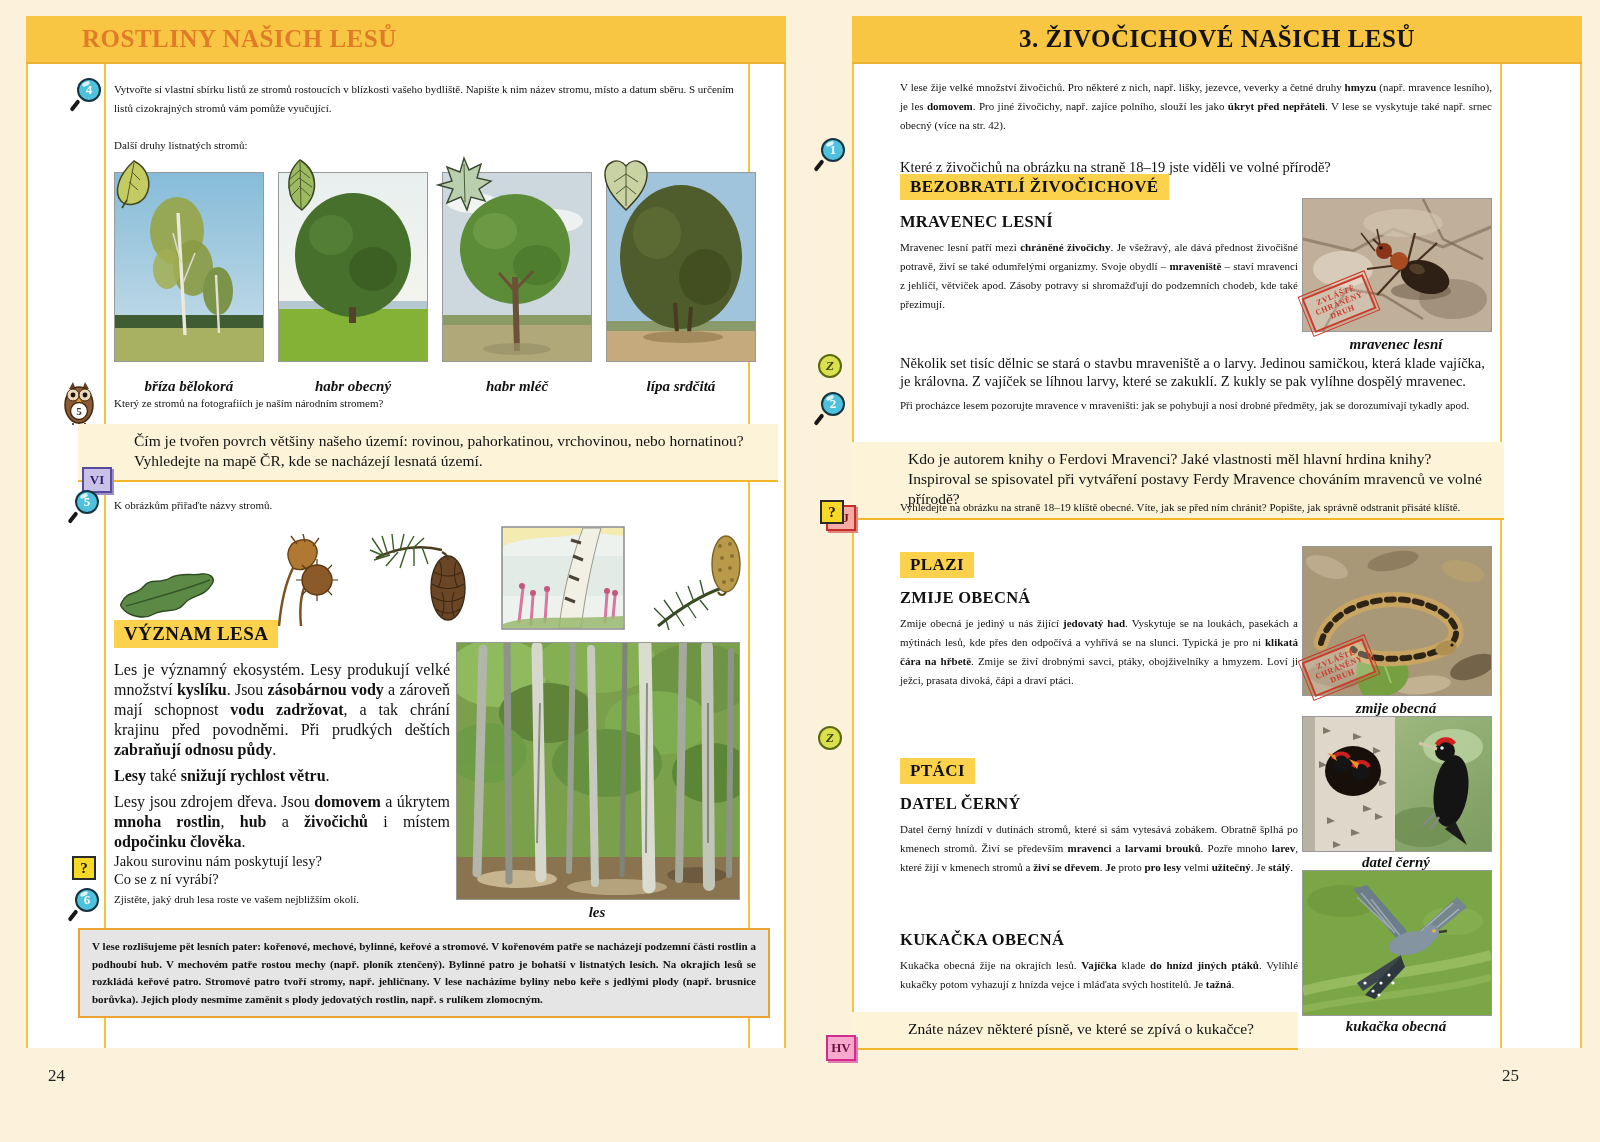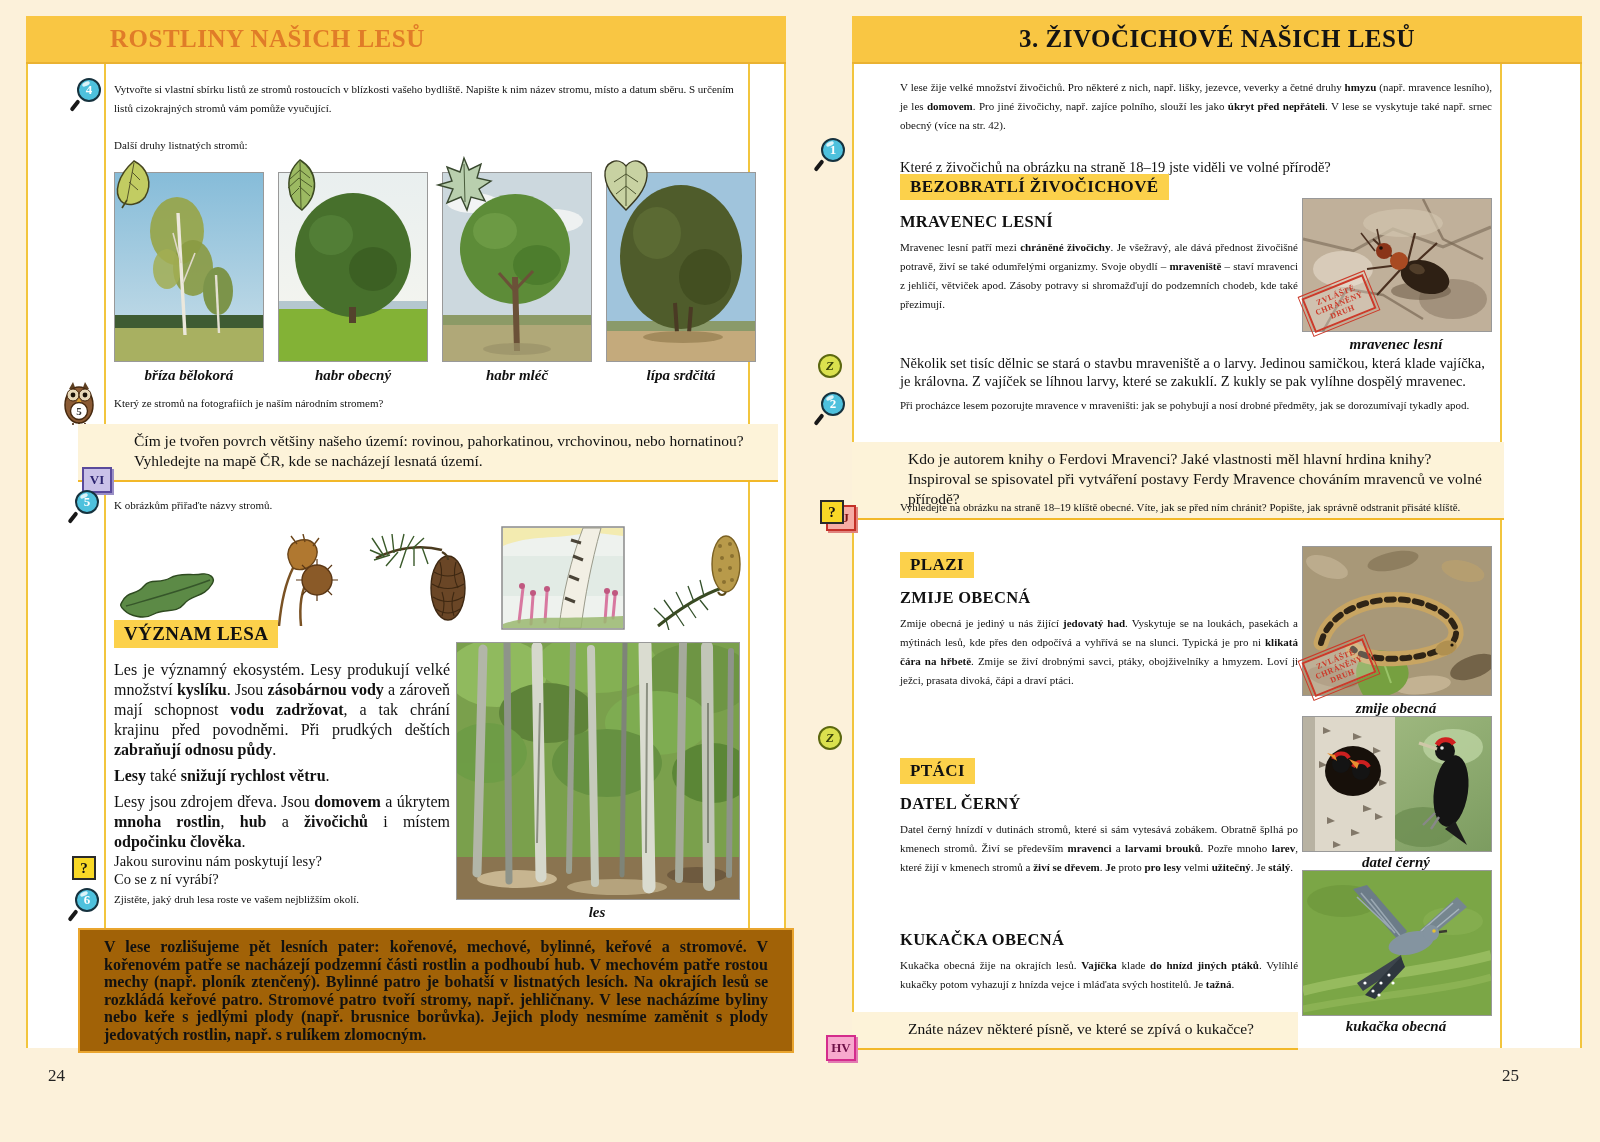--- a/index.html
+++ b/index.html
@@ -1,50 +1,50 @@
 <!DOCTYPE html>
 <html lang="cs"><head>
 <meta charset="utf-8">
 <style>
   html,body{margin:0;padding:0}
   body{width:1600px;height:1142px;background:#fcf1da;font-family:"Liberation Serif",serif;position:relative;overflow:hidden;color:#111}
   .abs{position:absolute}
   .page{position:absolute;top:16px;height:1032px}
   .band{position:absolute;top:0;left:0;right:0;height:46px;background:#f9c643;border-bottom:2px solid #eab232}
-  .band-title-left{display:block;padding-left:84px;line-height:46px;font-size:25px;font-weight:bold;color:#e07c28;letter-spacing:.5px}
+  .band-title-left{display:block;padding-left:56px;line-height:46px;font-size:25px;font-weight:bold;color:#e07c28;letter-spacing:.5px}
   .band-title-right{display:block;text-align:center;line-height:46px;font-size:25px;font-weight:bold;color:#141414;letter-spacing:.5px}
   .page-inner{position:absolute;top:48px;left:0;right:0;bottom:0;background:#fff;border-left:2px solid #f2c53d;border-right:2px solid #f2c53d}
   .vrule{position:absolute;top:0;bottom:0;width:2px;background:#f2c53d}
   .txt{font-size:11px;line-height:19px}
   .just{text-align:justify}
   .small{font-size:14.5px;line-height:18px}
   .ital{}
   .sec-h{display:inline-block;background:#fcd14b;padding:3px 10px;font-weight:bold;font-size:17px;letter-spacing:.4px}
   .sub-h{font-weight:bold;font-size:16.5px;letter-spacing:.3px}
   .caption{font-weight:bold;font-style:italic;font-size:15px;text-align:center}
   .photo{border:1px solid #999;display:block}
   .creambox{position:absolute;background:#fdf3d9;border-bottom:2px solid #f2b829;padding:7px 10px 9px 56px;font-size:15.5px;line-height:20px}
-  .summary{position:absolute;background:#a16207;border:2px solid #e9a52f;padding:8px 24px;font-weight:bold;font-size:16px;line-height:17.5px;text-align:justify}
+  .summary{position:absolute;background:#e5e5e5;border:2px solid #e9a52f;padding:8px 12px;font-weight:bold;font-size:11px;line-height:17.5px;text-align:justify}
   
   .mag{position:absolute;width:30px;height:34px}
   .mag .lens{position:absolute;top:0;left:7px;width:20px;height:20px;border-radius:50%;background:#4ec1dd;border:2px solid #16323e;text-align:center;font-weight:bold;font-size:13px;line-height:20px;color:#fff}
   .mag .lens i{position:absolute;top:2px;left:3px;width:8px;height:4px;border-radius:50%;background:rgba(255,255,255,.8);transform:rotate(-25deg)}
   .mag .handle{position:absolute;left:3px;top:21px;width:4px;height:13px;background:#181818;transform:rotate(38deg);border-radius:2px}
   
   .badge{position:absolute;text-align:center;font-weight:bold}
   .b-q{width:20px;height:20px;background:#f8d826;border:2px solid #2a2a2a;font-size:15px;line-height:20px;color:#111}
   .b-vi{width:26px;height:22px;background:#c9c1e8;border:2px solid #5a4a9c;font-size:13px;line-height:22px;color:#2c2470;box-shadow:2px 2px 0 #9a8fc6}
   .b-cj{width:26px;height:22px;background:#f6aca4;border:2px solid #c43028;font-size:13px;line-height:22px;color:#7c1410;box-shadow:2px 2px 0 #e0837d}
   .b-hv{width:26px;height:22px;background:#f7a9cd;border:2px solid #d42c8c;font-size:13px;line-height:22px;color:#6e1048;box-shadow:2px 2px 0 #e27ab2}
   .b-z{width:20px;height:20px;border-radius:50%;background:#dbe14e;border:2px solid #5c680f;font-size:13px;line-height:20px;color:#3a430a;font-style:italic}
   
   .fig{position:relative;width:150px}
   .fig .leaf{position:absolute;top:-2px;left:-8px;z-index:2}
   .fig .tphoto{margin-top:14px}
-  .fig .caption{margin-top:5px}
+  .fig .caption{margin-top:16px}
   .stamp{position:absolute;left:4px;bottom:8px;transform:rotate(-22deg);border:2px solid #cc3a2a;outline:1px solid #cc3a2a;outline-offset:2px;color:#cc3a2a;font-size:8px;font-weight:bold;line-height:9px;text-align:center;padding:3px 6px;background:rgba(255,245,240,.25);letter-spacing:.5px}
   .pgnum{position:absolute;font-size:17px;color:#222}
 </style>
 </head>
 <body>
 
 <div class="page" style="left:26px;width:760px">
   <div class="band">
     <span class="band-title-left">ROSTLINY NAŠICH LESŮ</span>
   </div>

